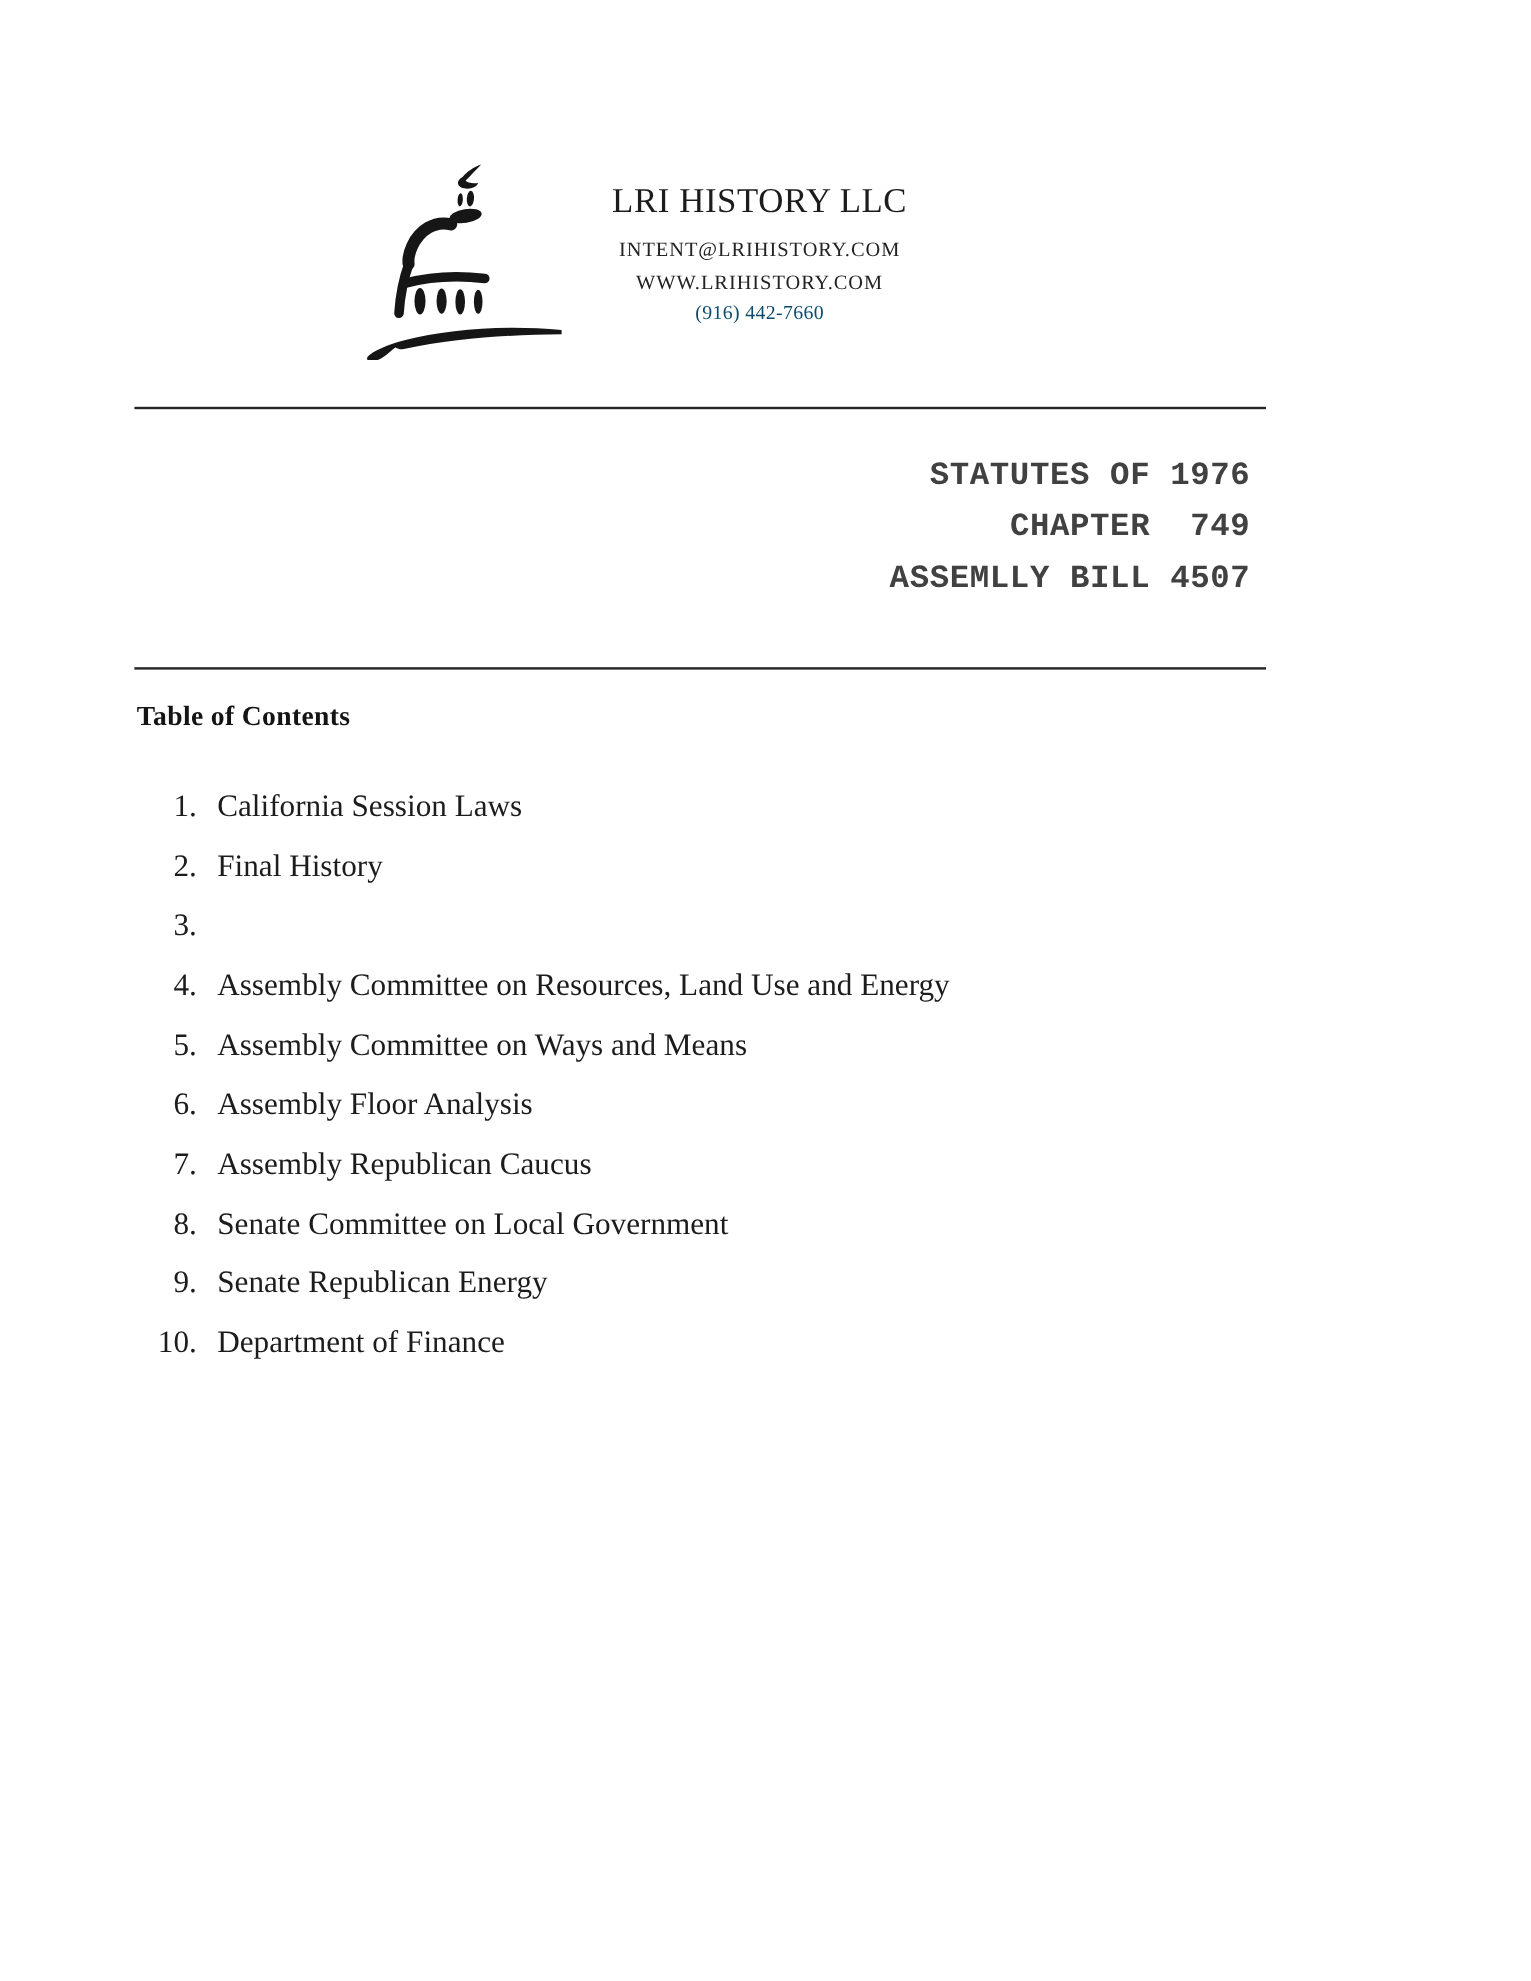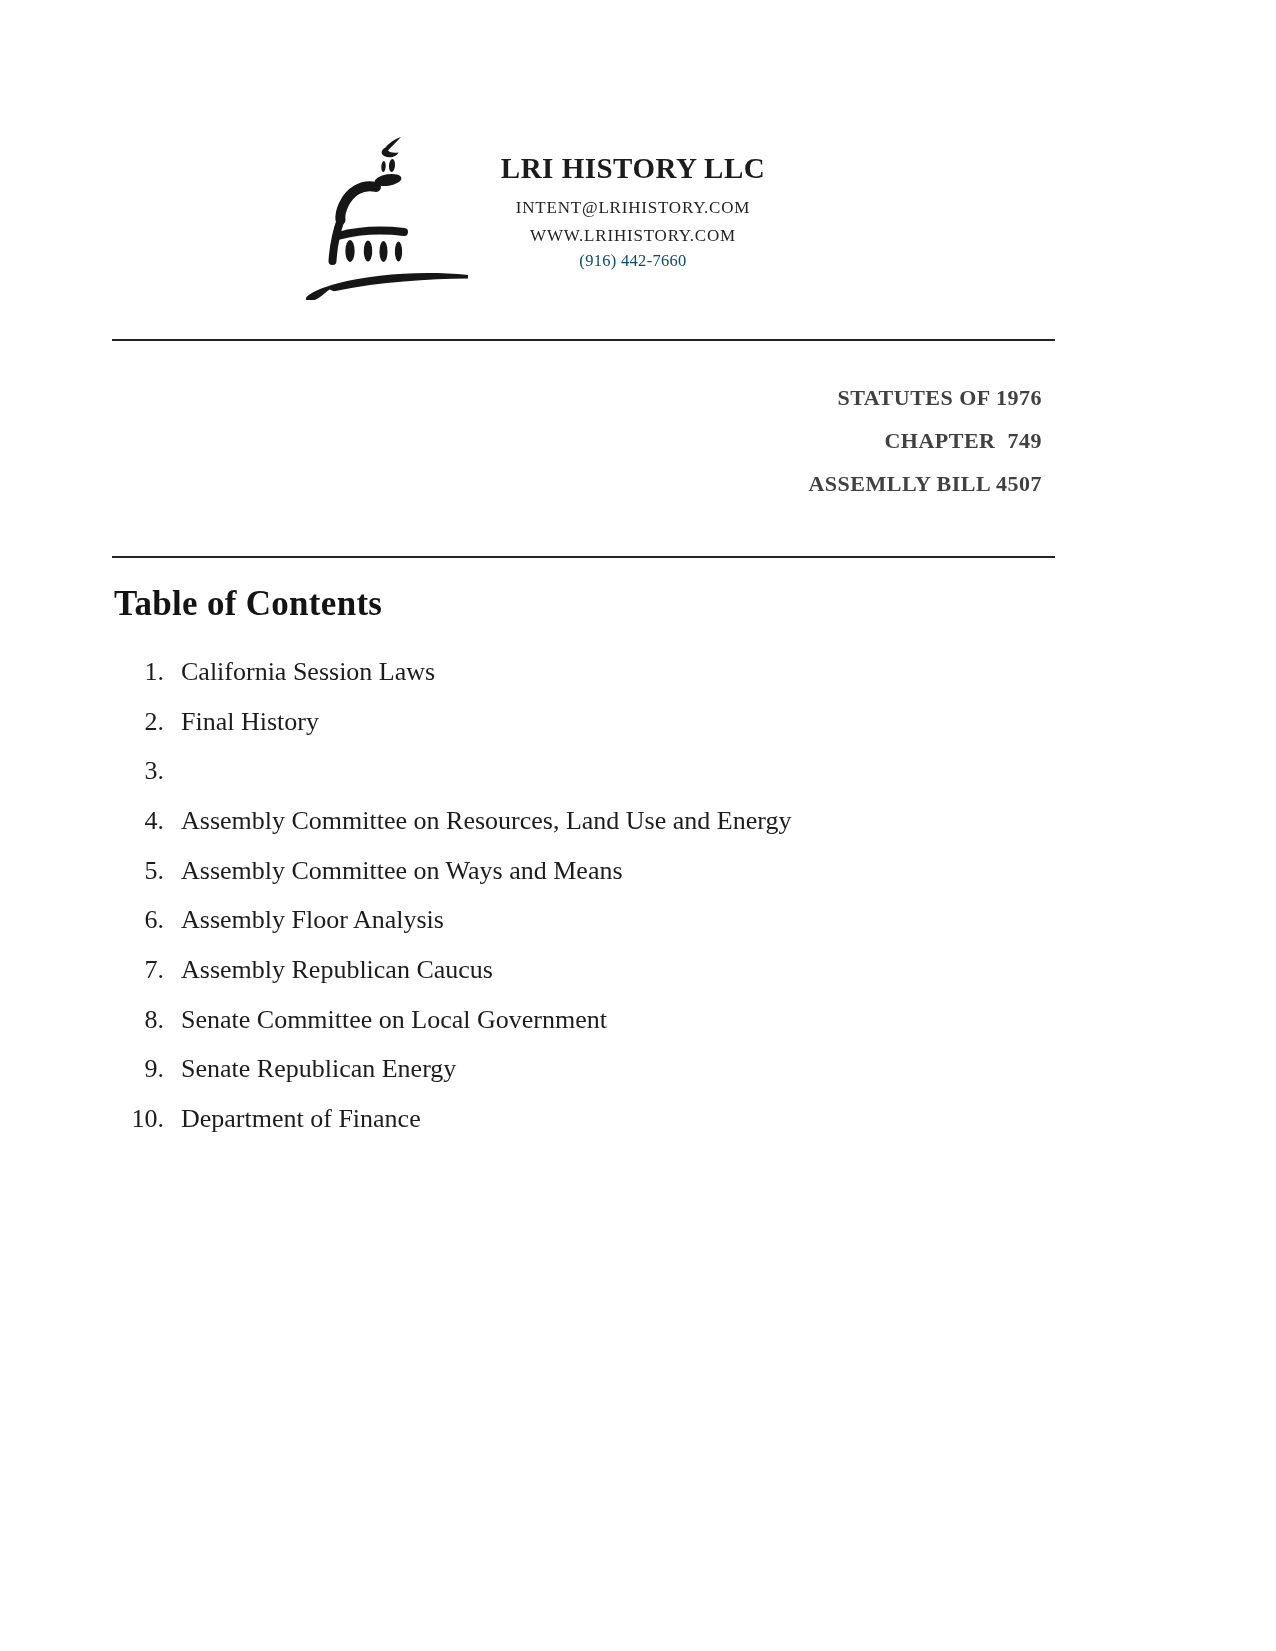--- a/index.html
+++ b/index.html
@@ -19,21 +19,20 @@
   .logo svg { width: 100%; height: 100%; }
 
   .header-block {
     position: absolute; left: 463px; top: 152px;
     width: 340px; text-align: center;
   }
   .company-name {
     font-size: 29px; letter-spacing: 0.5px;
     color: var(--text-black, #1c1c1c);
     white-space: nowrap;
-    font-weight: bold;
   }
   .company-email {
     margin-top: 13px; font-size: 17px; letter-spacing: 0.8px;
     color: #222222; white-space: nowrap; text-align: center;
   }
   .company-website {
     margin-top: 8px; font-size: 17px; letter-spacing: 0.8px;
     color: #222222; white-space: nowrap;
   }
   .company-phone {
@@ -44,29 +43,30 @@
   .rule {
     position: absolute; left: 112px; width: 943px; height: 2px;
     background: #232323;
   }
   .rule-1 { top: 339px; }
   .rule-2 { top: 556px; }
 
   .title-block {
     position: absolute; right: 234px; top: 376px;
     text-align: right;
-    font-weight: bold; font-size: 22px; line-height: 43px;
+    font-weight: bold; font-size: 27px; line-height: 43px;
     letter-spacing: 0.5px;
     color: var(--title-gray, #414141);
+    font-family: Liberation Mono, monospace;
   }
   .title-block div { white-space: pre; }
 
   .toc-heading {
     position: absolute; left: 114px; top: 584px;
-    font-size: 35px; font-weight: bold;
+    font-size: 23px; font-weight: bold;
     color: #141414; letter-spacing: 0.3px;
   }
 
   .toc-list {
     position: absolute; left: 0; top: 647px; width: 900px;
     list-style: none;
   }
   .toc-list li {
     height: 49.7px;
     display: flex; align-items: center;

